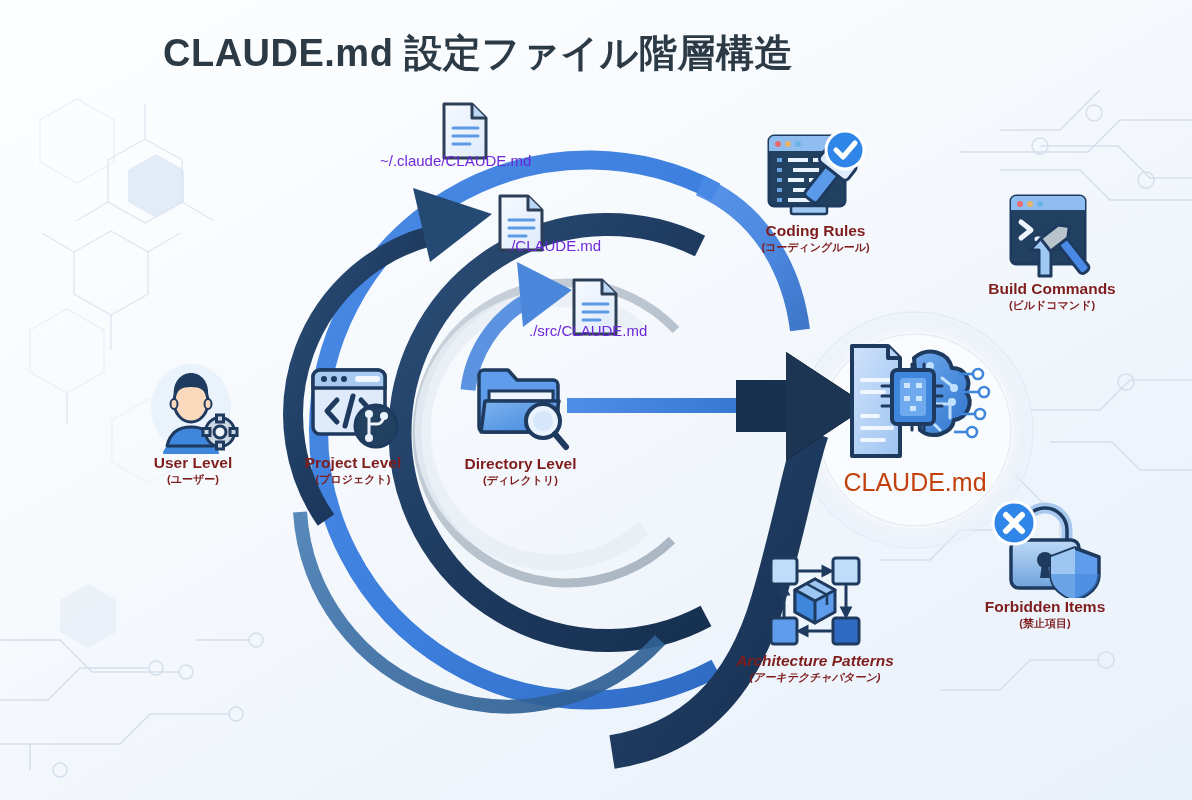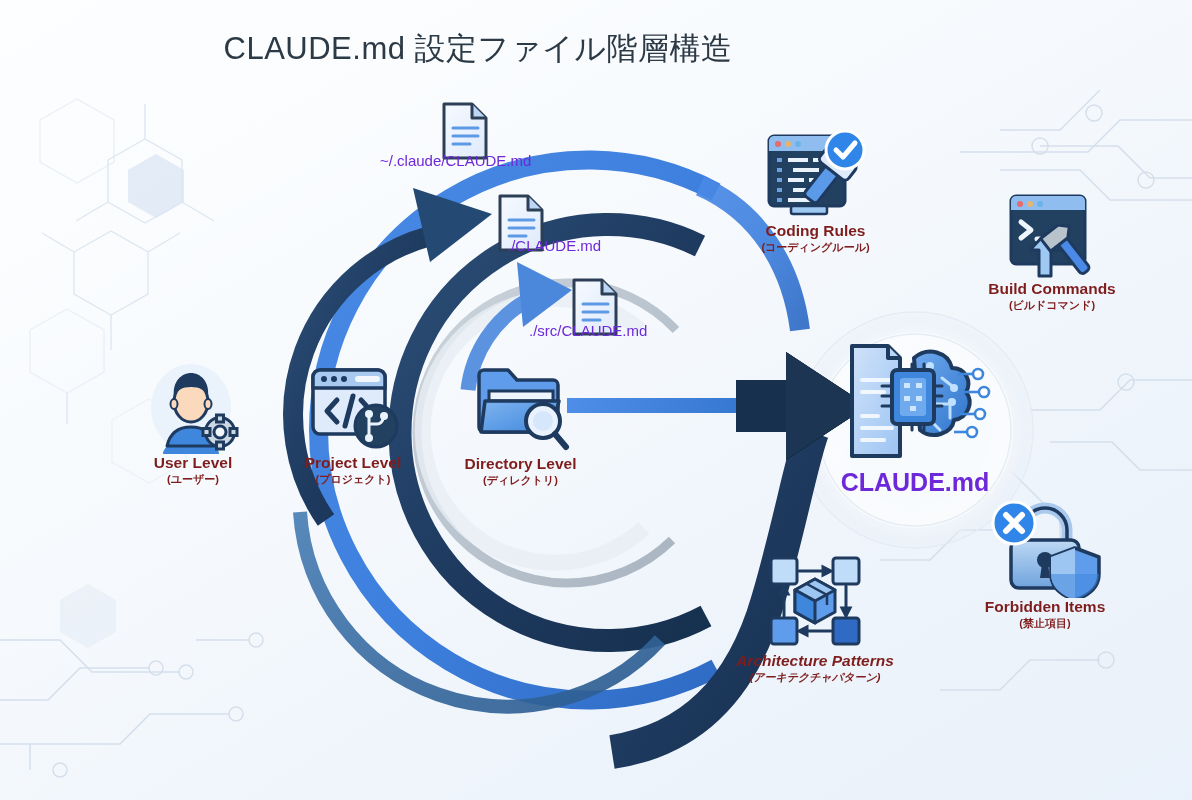--- a/index.html
+++ b/index.html
@@ -8,35 +8,35 @@
     font-family:"Liberation Sans","DejaVu Sans",sans-serif;
     background:linear-gradient(150deg,#fdfeff 0%,#f7fafd 38%,#eef4fb 72%,#e9f1fa 100%);
     position:relative;
   }
   #stage{position:absolute;inset:0;}
   .layer{position:absolute;inset:0;}
   svg.layer{width:1192px;height:800px;}
 
   .title{
     position:absolute;top:28px;left:0;width:956px;text-align:center;
-    font-size:31px;color:#2b3a४4;color:#2c3a46;font-weight:400;letter-spacing:.5px;
+    font-size:38px;color:#2b3a४4;color:#2c3a46;font-weight:700;letter-spacing:.5px;
   }
 
   .node{position:absolute;text-align:center;}
   .node .cap{
     font-size:15.5px;color:#7f1d1d;font-weight:700;line-height:1.2;white-space:nowrap;
   }
   .node .cap .jp{display:block;font-weight:700;font-size:11px;}
 
   .pathlbl{
     position:absolute;font-size:15px;color:#6d28d9;white-space:nowrap;font-weight:400;
   }
 
   .center-label{
-    position:absolute;font-size:25px;font-weight:700;color:#6d28d9;white-space:nowrap;
+    position:absolute;font-size:25px;font-weight:400;color:#c2410c;white-space:nowrap;
     text-align:center;
   }
   .ic{position:absolute;}
 </style>
 </head>
 <body>
 
 <div id="stage">
 
   <svg class="layer" viewBox="0 0 1192 800">

